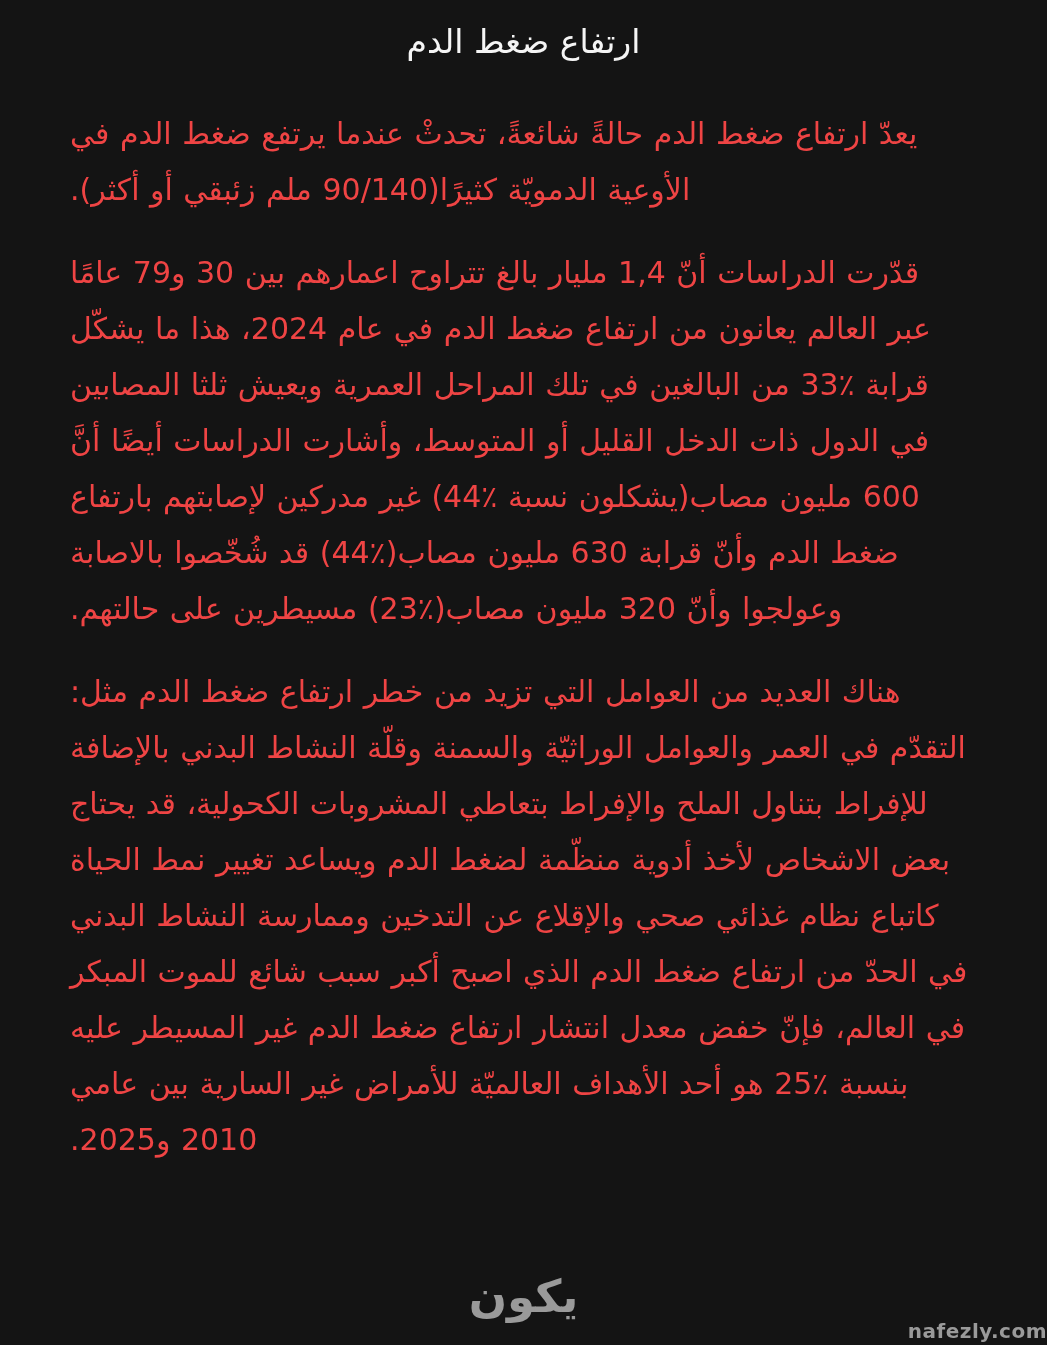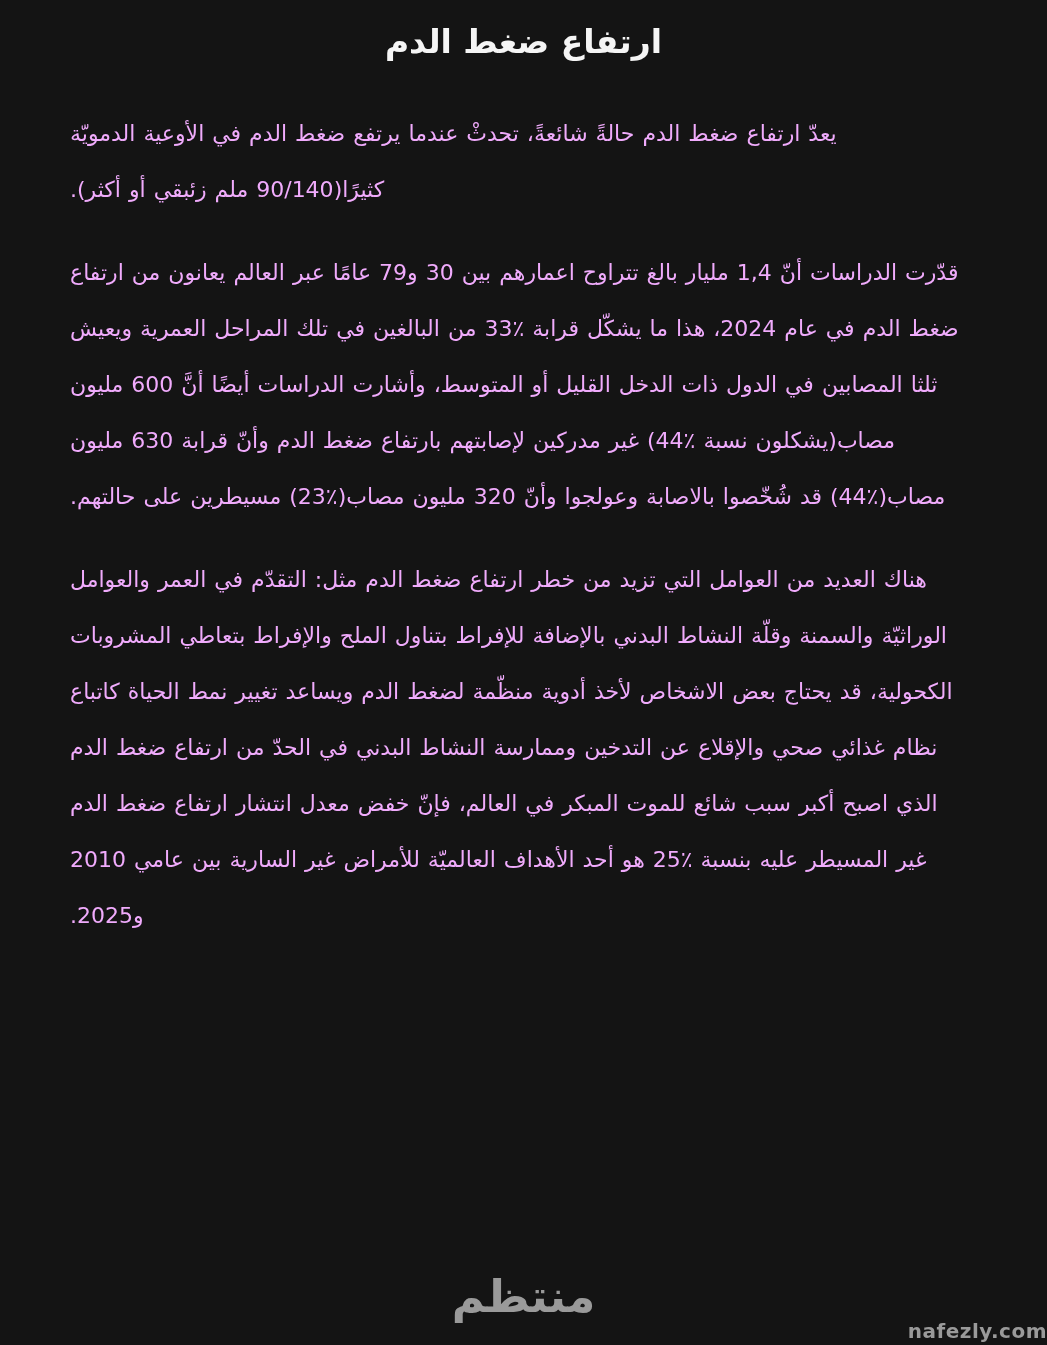--- a/index.html
+++ b/index.html
@@ -17,32 +17,32 @@
     box-sizing: border-box;
   }
   .content {
     direction: rtl;
     padding: 18px 70px 0 70px;
     color: #f5f5f5;
   }
   .doc-title {
     text-align: center;
     font-size: 33px;
-    font-weight: 700;
+    font-weight: 400;
     margin: 0 0 40px 0;
     line-height: 48px;
     color: #f5f5f5;
   }
   .doc-paragraph {
     direction: rtl;
     text-align: left;          
-    font-size: 22px;
+    font-size: 30px;
     line-height: 56px;
     margin: 0 8px 27px 0;
-    color: #f0abfc;
+    color: #ef4444;
     word-spacing: 1px;
   }
   .footer {
     position: absolute;
     left: 0;
     right: 0;
     bottom: 4px;
     text-align: center;
     line-height: 1;
   }
@@ -72,16 +72,16 @@
 
     <p class="doc-paragraph">يعدّ ارتفاع ضغط الدم حالةً شائعةً، تحدثْ عندما يرتفع ضغط الدم في الأوعية الدمويّة كثيرًا(90/140 ملم زئبقي أو أكثر).</p>
 
 
     <p class="doc-paragraph">قدّرت الدراسات أنّ 1,4 مليار بالغ تتراوح اعمارهم بين 30 و79 عامًا عبر العالم يعانون من ارتفاع ضغط الدم في عام 2024، هذا ما يشكّل قرابة ٪33 من البالغين في تلك المراحل العمرية ويعيش ثلثا المصابين في الدول ذات الدخل القليل أو المتوسط، وأشارت الدراسات أيضًا أنَّ 600 مليون مصاب(يشكلون نسبة ٪44) غير مدركين لإصابتهم بارتفاع ضغط الدم وأنّ قرابة 630 مليون مصاب(٪44) قد شُخّصوا بالاصابة وعولجوا وأنّ 320 مليون مصاب(٪23) مسيطرين على حالتهم.</p>
 
     <p class="doc-paragraph">هناك العديد من العوامل التي تزيد من خطر ارتفاع ضغط الدم مثل: التقدّم في العمر والعوامل الوراثيّة والسمنة وقلّة النشاط البدني بالإضافة للإفراط بتناول الملح والإفراط بتعاطي المشروبات الكحولية، قد يحتاج بعض الاشخاص لأخذ أدوية منظّمة لضغط الدم ويساعد تغيير نمط الحياة كاتباع نظام غذائي صحي والإقلاع عن التدخين وممارسة النشاط البدني في الحدّ من ارتفاع ضغط الدم الذي اصبح أكبر سبب شائع للموت المبكر في العالم، فإنّ خفض معدل انتشار ارتفاع ضغط الدم غير المسيطر عليه بنسبة ٪25 هو أحد الأهداف العالميّة للأمراض غير السارية بين عامي 2010 و2025.</p>
   </div>
 
   <div class="footer">
-    <div class="logo-wordmark">منتظم</div>
+    <div class="logo-wordmark">يكون</div>
     <div class="logo-domain">nafezly.com</div>
   </div>
 </div>
 
 </body></html>

